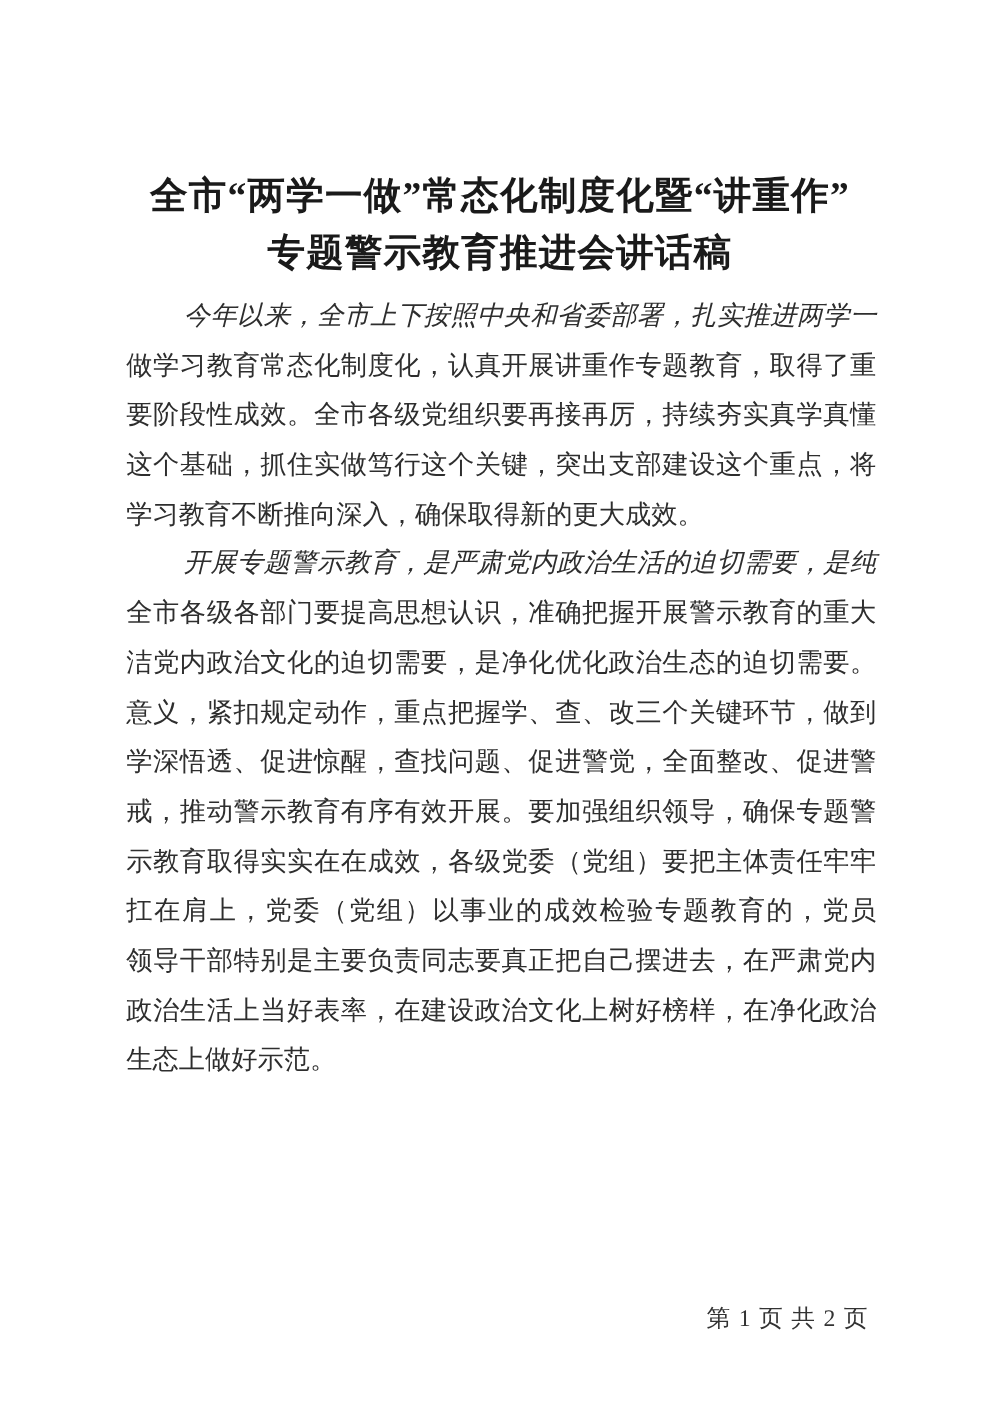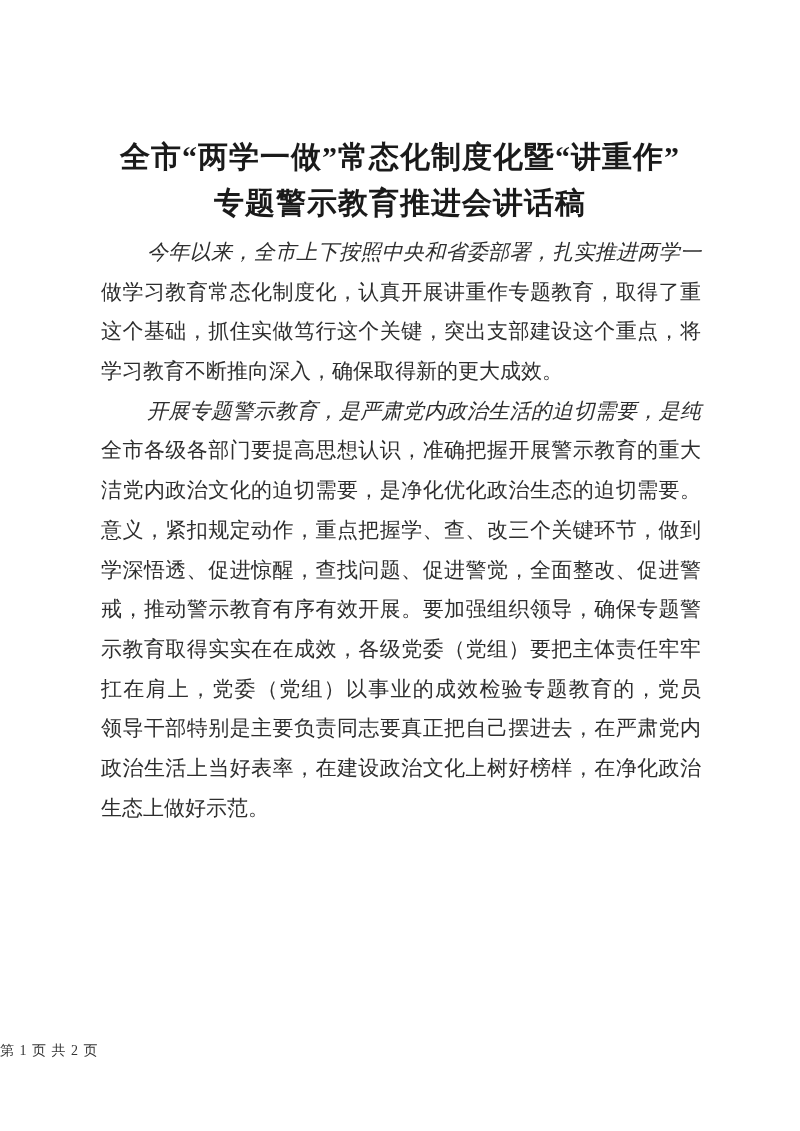--- a/index.html
+++ b/index.html
@@ -48,41 +48,42 @@
   .first { text-indent: 46px; font-style: italic; }
   .plast {
     text-align: right;
     text-align-last: left;
   }
   .footer {
     position: absolute;
     top: 1042px;
     left: 0;
     width: 695px;
-    text-align: left;
-    font-size: 14px;
+    text-align: right;
+    font-size: 19px;
     letter-spacing: 1px;
     color: var(--footer-text, #333333);
   }
 </style>
 </head>
 <body>
 
 <div class="page">
 
   <h1 class="title">
     <span class="tline">全市“两学一做”常态化制度化暨“讲重作”</span>
     <span class="tline">专题警示教育推进会讲话稿</span>
   </h1>
 
   <div class="body-block">
 
     <div class="para">
       <div class="line first">今年以来，全市上下按照中央和省委部署，扎实推进两学一</div>
       <div class="line">做学习教育常态化制度化，认真开展讲重作专题教育，取得了重</div>
+      <div class="line">要阶段性成效。全市各级党组织要再接再厉，持续夯实真学真懂</div>
       <div class="line">这个基础，抓住实做笃行这个关键，突出支部建设这个重点，将</div>
       <div class="line plast">学习教育不断推向深入，确保取得新的更大成效。</div>
     </div>
 
     <div class="para">
       <div class="line first">开展专题警示教育，是严肃党内政治生活的迫切需要，是纯</div>
       <div class="line">全市各级各部门要提高思想认识，准确把握开展警示教育的重大</div>
       <div class="line">洁党内政治文化的迫切需要，是净化优化政治生态的迫切需要。</div>
       <div class="line">意义，紧扣规定动作，重点把握学、查、改三个关键环节，做到</div>
       <div class="line">学深悟透、促进惊醒，查找问题、促进警觉，全面整改、促进警</div>

